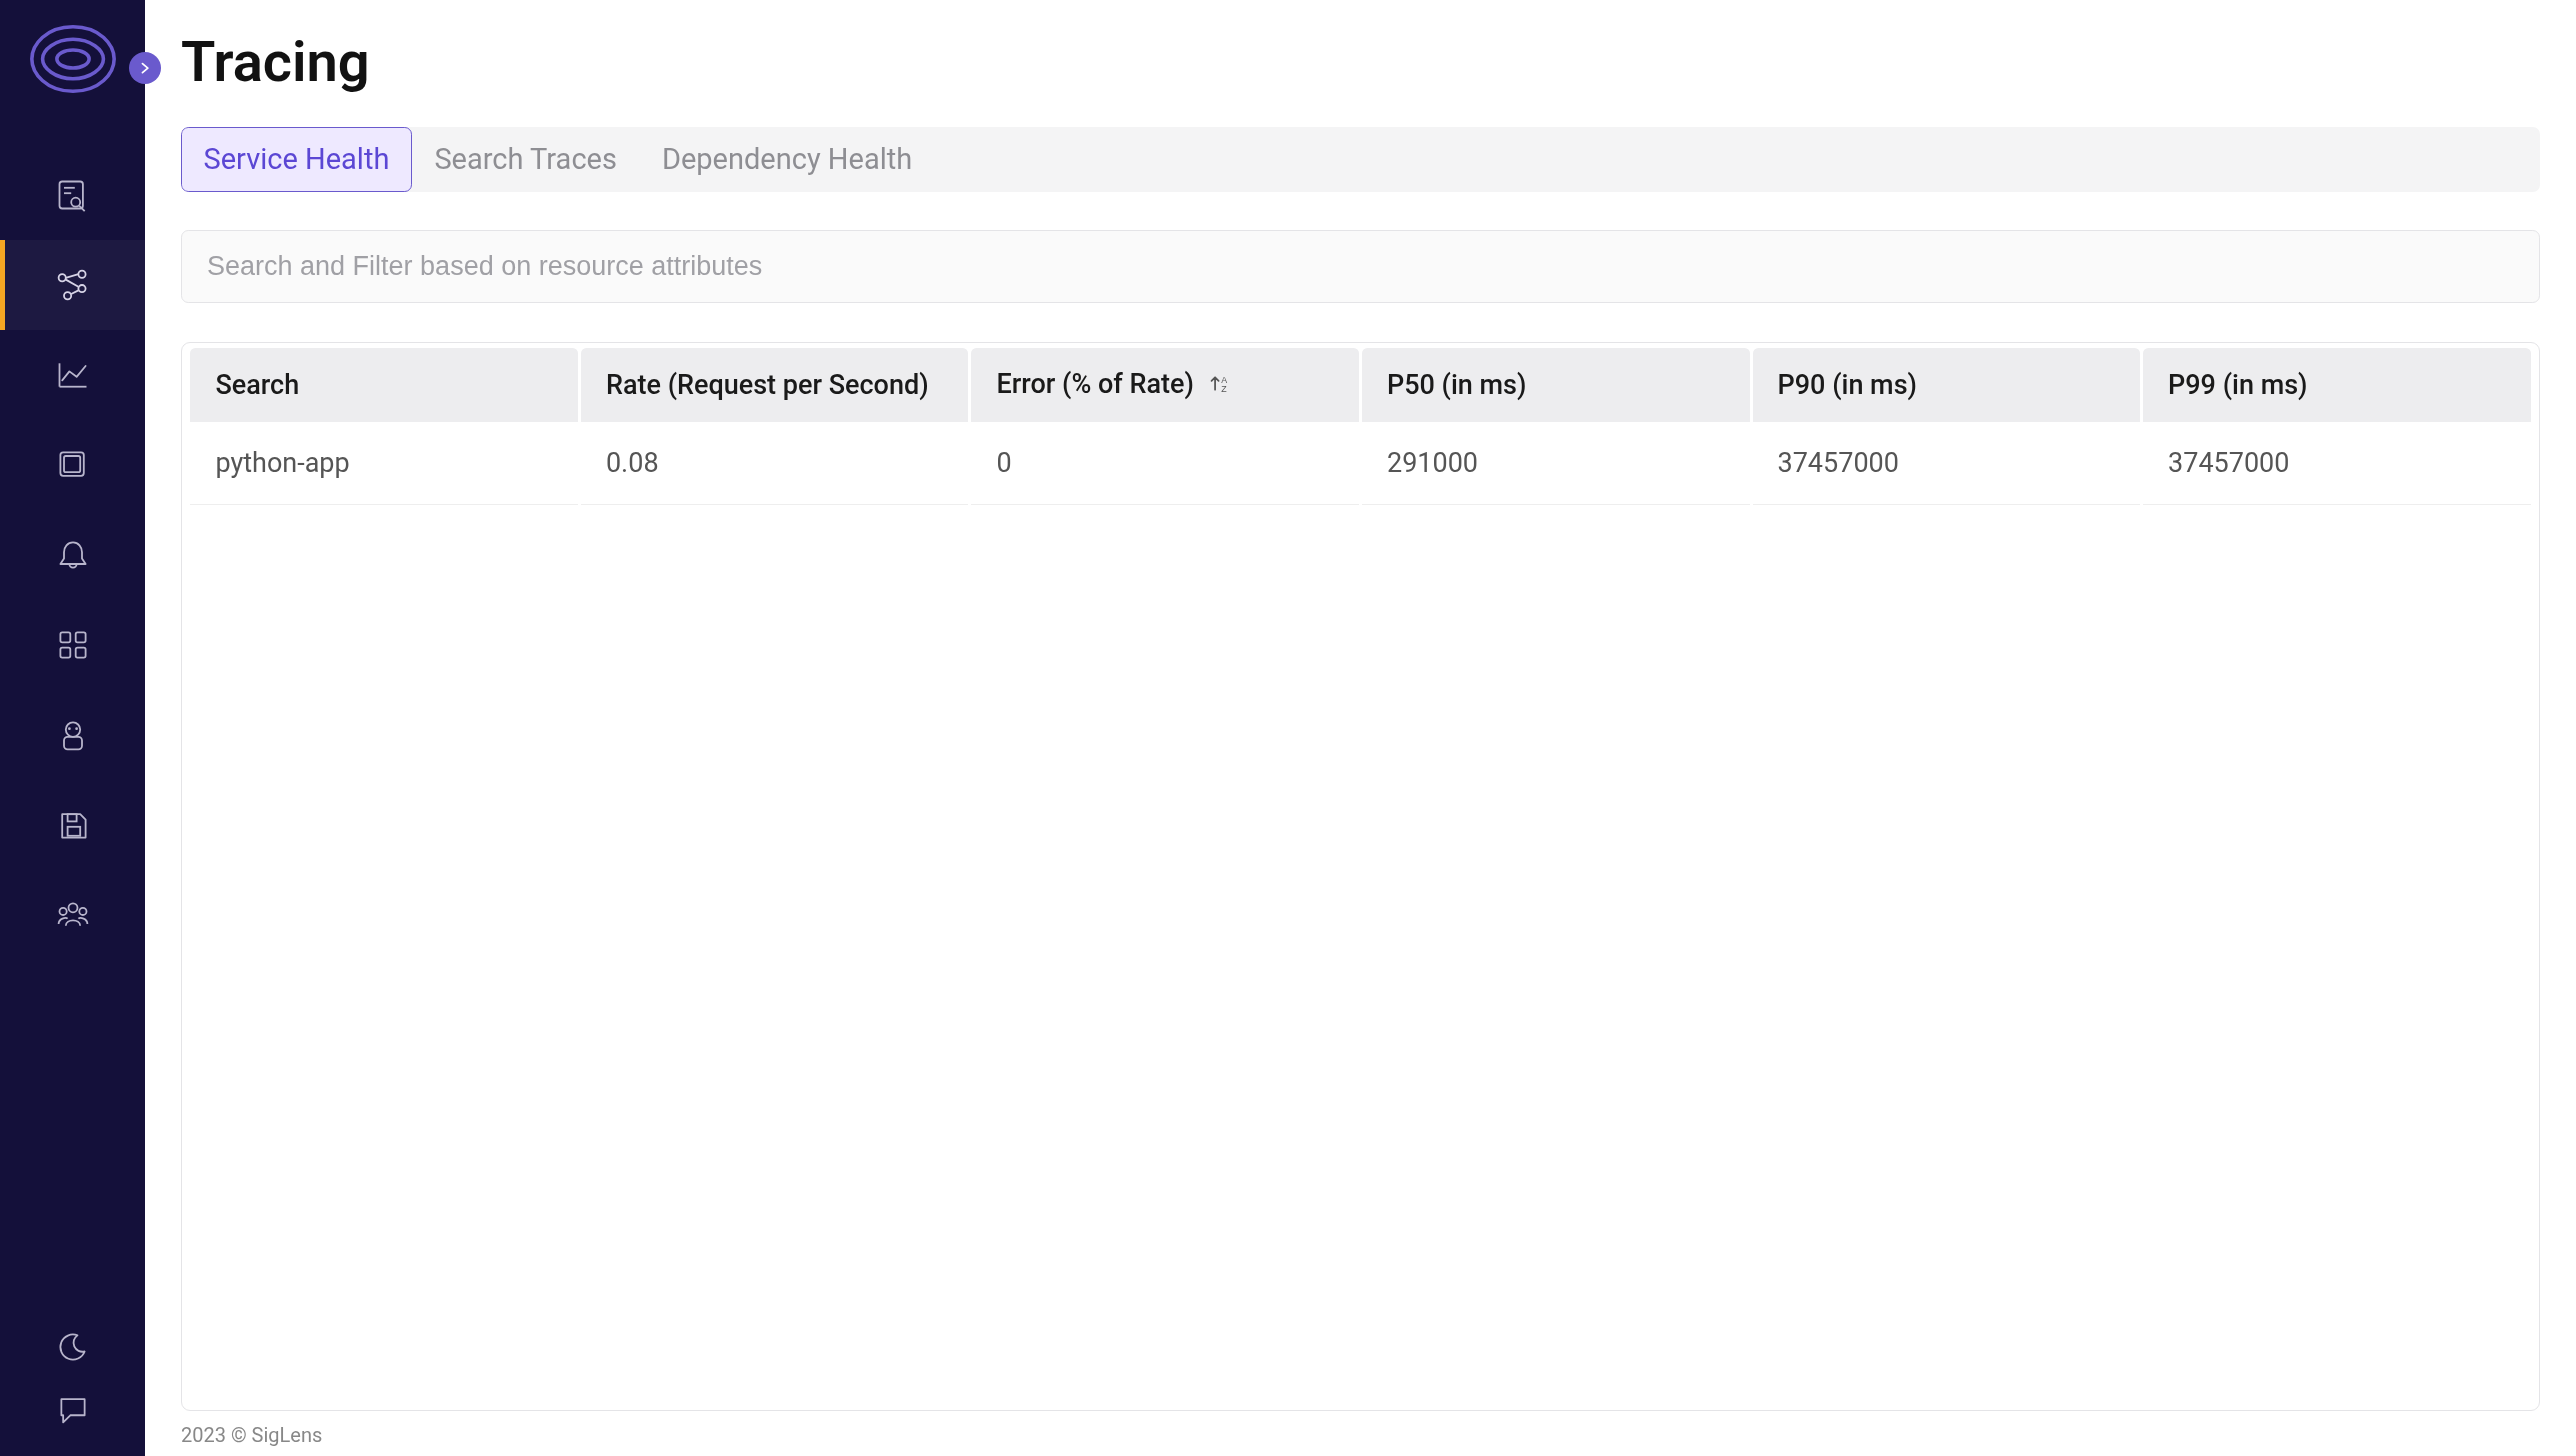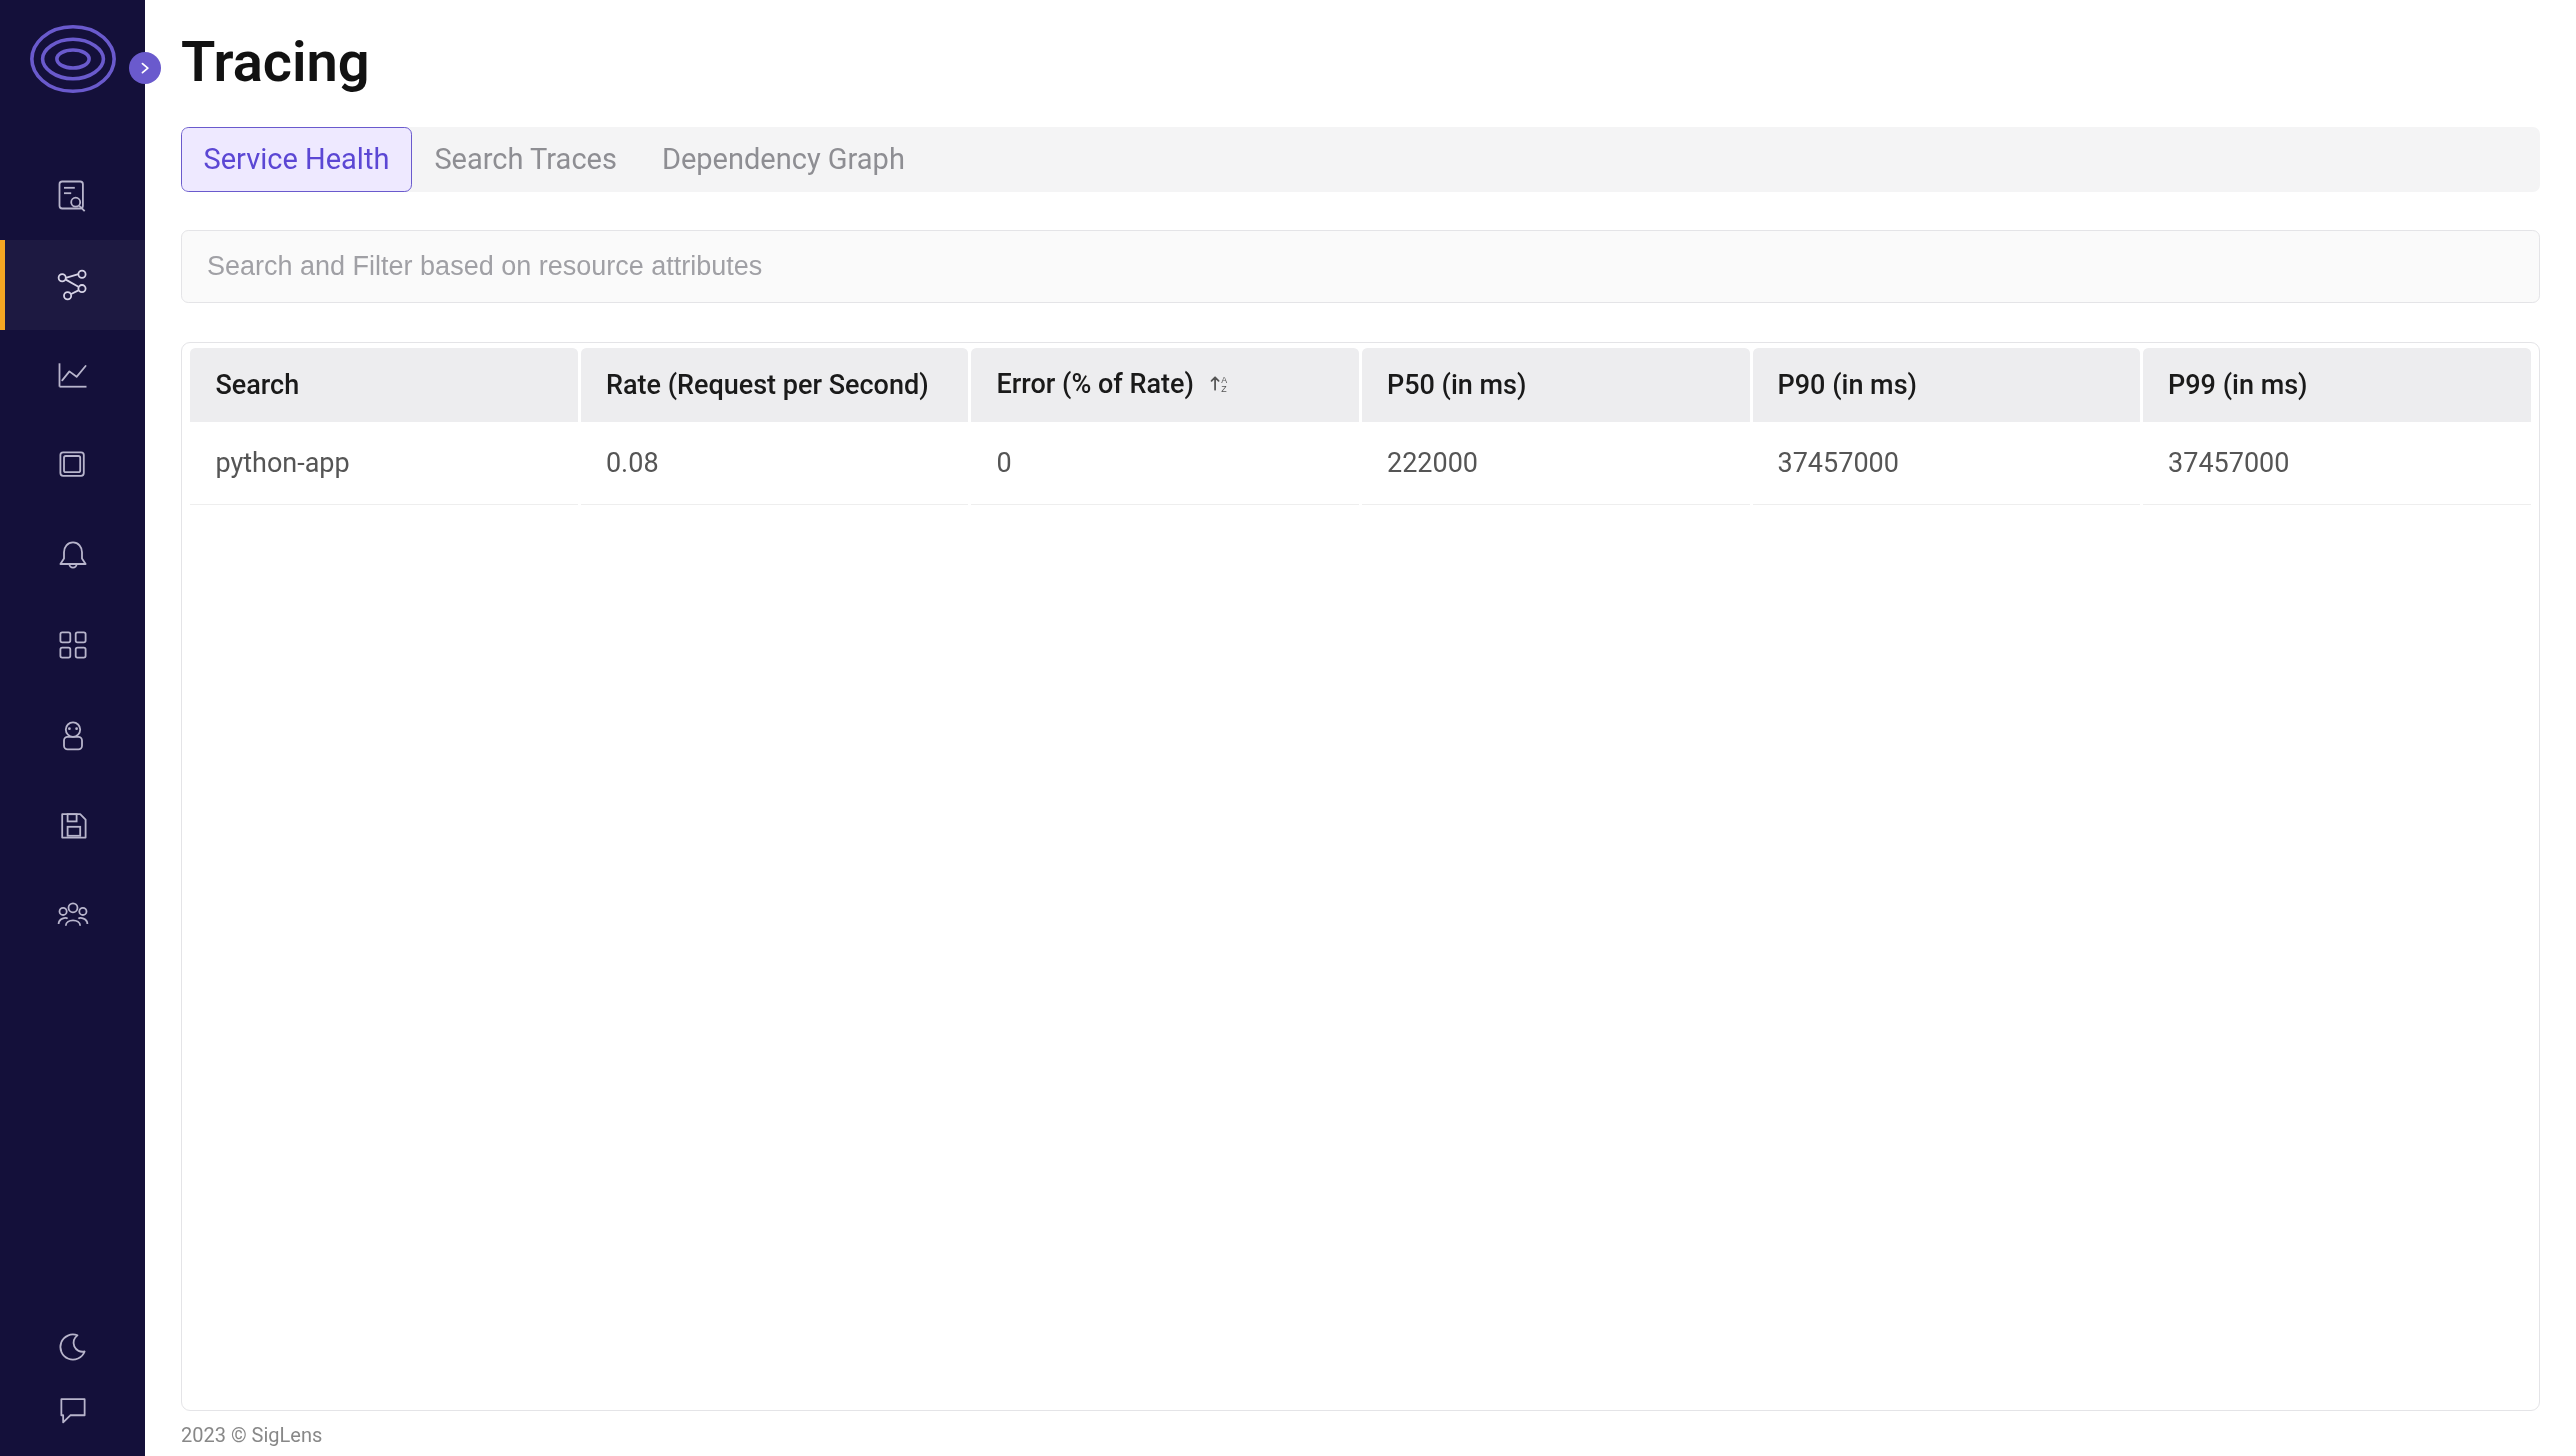--- a/index.html
+++ b/index.html
@@ -137,21 +137,21 @@
     </span>
   </div>
 </div>
 
 <div class="main">
   <h1 class="page-title">Tracing</h1>
 
   <div class="tab-bar">
     <div class="tab active">Service Health</div>
     <div class="tab">Search Traces</div>
-    <div class="tab">Dependency Graph</div>
+    <div class="tab">Dependency Health</div>
   </div>
 
   <div class="search-box">
     <input class="search-input" placeholder="Search and Filter based on resource attributes" style="">
   </div>
 
   <div class="data-panel">
     <table>
       <thead>
         <tr>
@@ -170,21 +170,21 @@
           <th style="width:16.6%"><span>P50 (in ms)</span></th>
           <th style="width:16.6%"><span>P90 (in ms)</span></th>
           <th style="width:16.6%"><span>P99 (in ms)</span></th>
         </tr>
       </thead>
       <tbody>
         <tr>
           <td>python-app</td>
           <td>0.08</td>
           <td>0</td>
-          <td>222000</td>
+          <td>291000</td>
           <td>37457000</td>
           <td>37457000</td>
         </tr>
       </tbody>
     </table>
   </div>
 
   <div class="footer">2023 © SigLens</div>
 </div>
 

